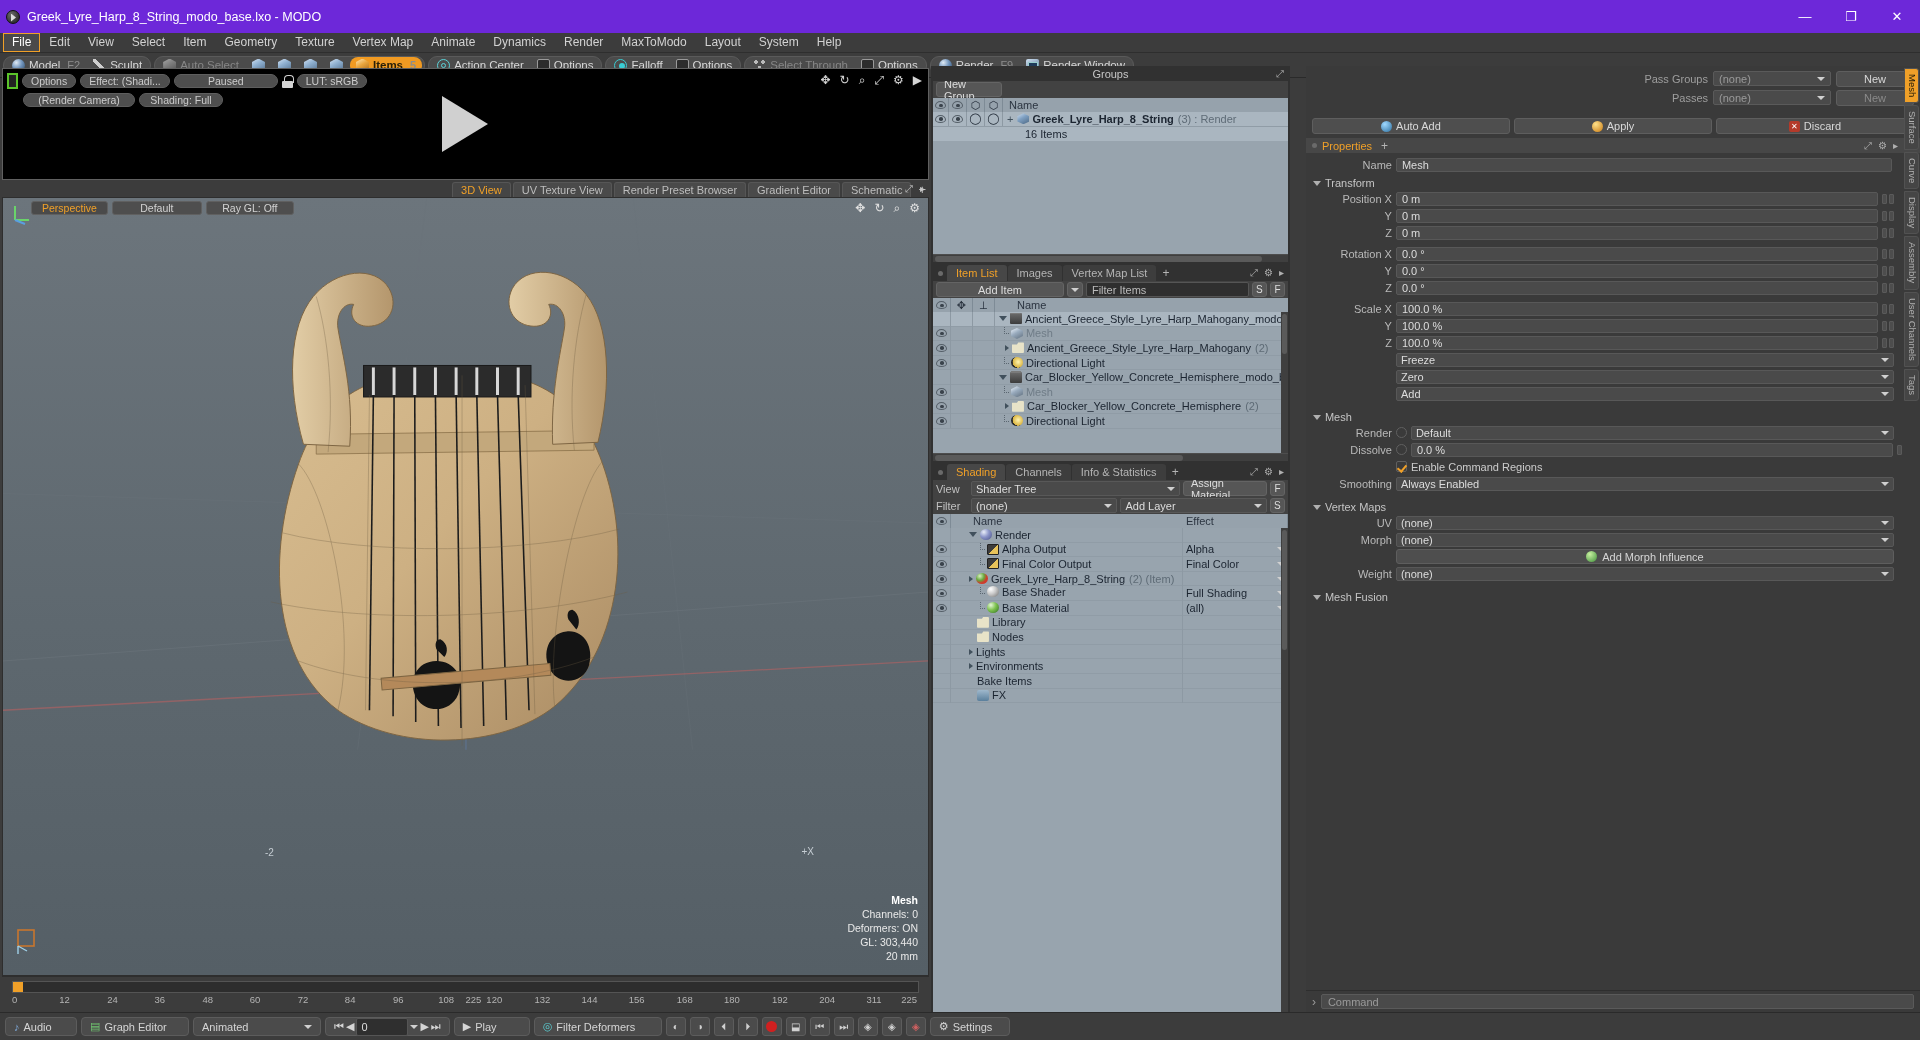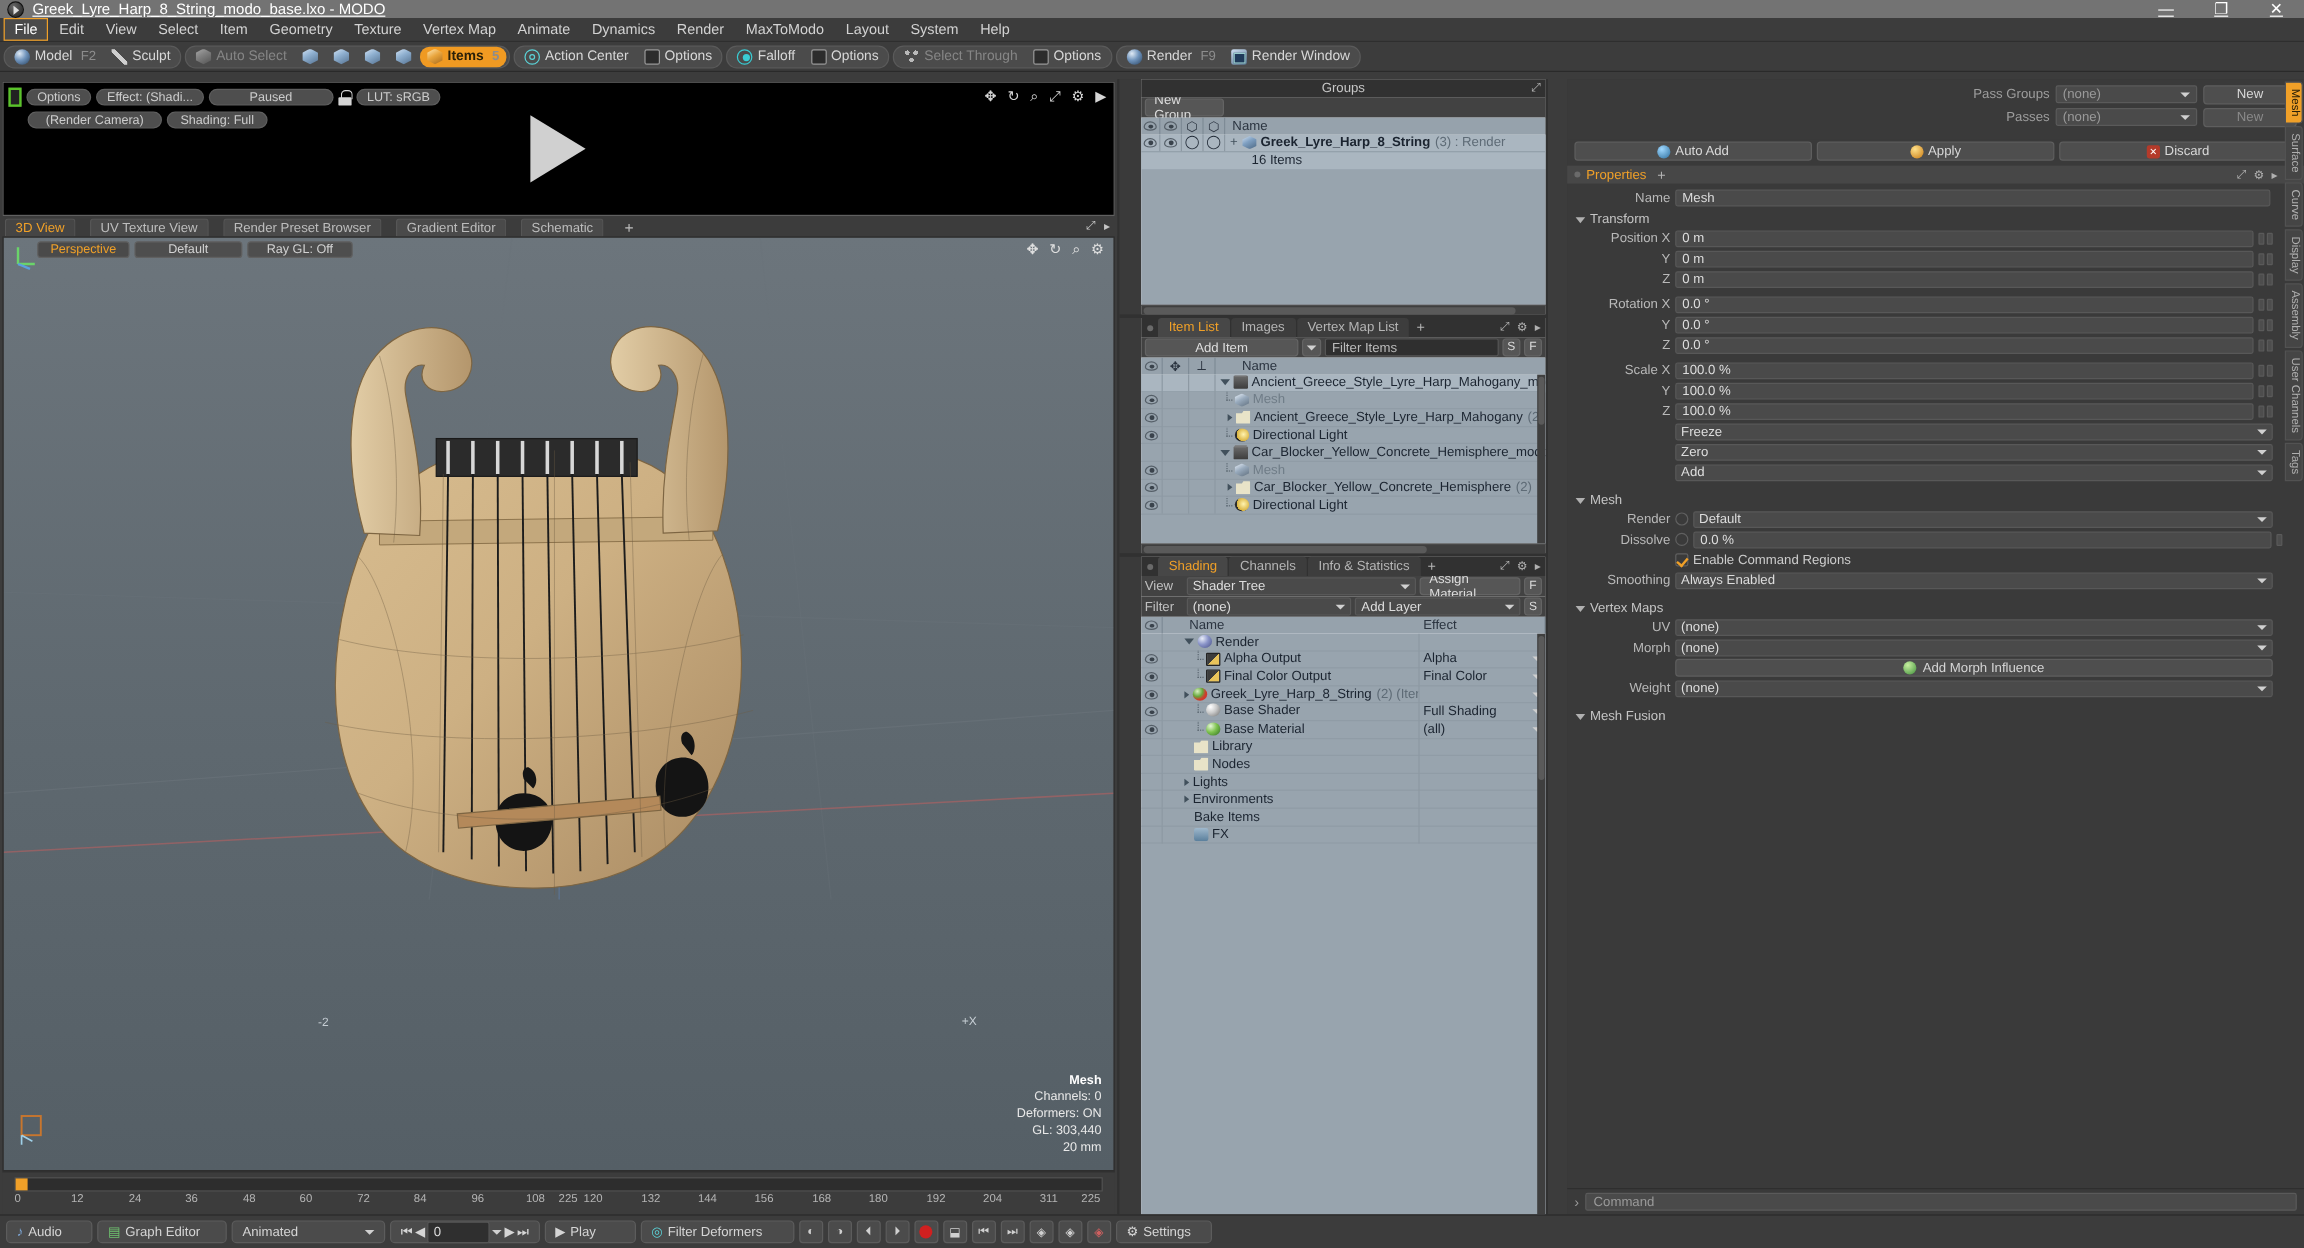--- a/index.html
+++ b/index.html
@@ -1,21 +1,21 @@
 <!DOCTYPE html>
 <html><head>
 <meta charset="utf-8">
 <style>
   * { box-sizing: border-box; margin:0; padding:0; }
   html,body{ width:1920px; height:1040px; overflow:hidden; background:#3a3a3a;
     font-family:"Liberation Sans", sans-serif; font-size:12px; color:#c9c9c9; -webkit-font-smoothing:antialiased;}
   .app{position:relative;width:1920px;height:1040px;background:#3c3c3c;}
 
   
-  .titlebar{height:15px;background:#737373;display:flex;align-items:center;padding-left:6px;color:#fff;font-size:12px;text-decoration:underline;}
+  .titlebar{height:33px;background:#6d28d9;display:flex;align-items:center;padding-left:6px;color:#fff;font-size:12px;}
   .titlebar .tlogo{width:14px;height:14px;border-radius:50%;background:radial-gradient(circle at 35% 30%,#6a6a6a,#1c1c1c);
      border:1px solid #111;margin-right:7px;position:relative;}
   .titlebar .tlogo:after{content:"";position:absolute;left:4px;top:3px;width:5px;height:8px;background:#ddd;
      clip-path:polygon(0 0,100% 50%,0 100%);}
   .titlebar .ttxt{font-size:12.5px;}
   .wbtns{margin-left:auto;display:flex;height:21px;}
   .wbtn{width:46px;height:21px;display:flex;align-items:center;justify-content:center;color:#fff;font-size:13px;}
 
   
   .menubar{height:20px;background:#3c3c3c;display:flex;align-items:center;padding-left:3px;border-bottom:1px solid #2e2e2e;}
@@ -61,21 +61,21 @@
      display:flex;align-items:center;justify-content:center;padding:0 8px;white-space:nowrap;}
   .greenbox{width:11px;height:16px;border:2px solid #5ac32a;background:#222;flex:none;}
   .lockico{width:11px;height:13px;position:relative;flex:none;}
   .lockico:before{content:"";position:absolute;left:0;bottom:0;width:11px;height:7px;background:#d4d4d4;border-radius:1px;}
   .lockico:after{content:"";position:absolute;left:2px;top:0;width:8px;height:7px;border:1.5px solid #d4d4d4;border-bottom:none;border-radius:4px 4px 0 0;}
   .playtri{position:absolute;left:50%;top:50%;transform:translate(-50%,-50%);width:0;height:0;
      border-left:46px solid #d0d0d0;border-top:28px solid transparent;border-bottom:28px solid transparent;}
   .viewicons{position:absolute;right:6px;top:4px;display:flex;gap:9px;align-items:center;color:#d5d5d5;font-size:12px;}
 
   
-  .tabstrip{height:17px;background:#3c3c3c;display:flex;align-items:flex-end;gap:12px;padding-left:4px;position:relative;}
+  .tabstrip{height:17px;background:#3c3c3c;display:flex;align-items:flex-end;gap:2px;padding-left:4px;position:relative;justify-content:flex-end;}
   .vtab{height:15px;padding:0 8px;background:#4a4a4a;border:1px solid #565656;border-bottom:none;border-radius:3px 3px 0 0;
      font-size:11px;color:#bdbdbd;display:flex;align-items:center;}
   .vtab.active{color:#f0a028;background:#454545;}
   .tabplus{color:#bdbdbd;font-size:13px;padding:0 5px;}
   .tabright{position:absolute;right:6px;bottom:2px;display:flex;gap:7px;color:#c5c5c5;font-size:10px;}
 
   
   .viewport{flex:1;position:relative;background:linear-gradient(180deg,#6c757c 0%,#5e686f 55%,#555f66 100%);
      margin:0 2px;border:1px solid #2e2e2e;overflow:hidden;}
   .vp-topbar{position:absolute;left:0;top:0;right:0;height:20px;display:flex;align-items:center;gap:4px;padding-left:4px;z-index:5;}
@@ -103,21 +103,21 @@
      display:flex;align-items:center;gap:4px;padding:0 5px;}
   .sb{height:19px;border-radius:4px;background:#4b4b4b;border:1px solid #5c5c5c;display:flex;align-items:center;
      gap:4px;padding:0 8px;font-size:11px;color:#d5d5d5;white-space:nowrap;}
   .numfield{height:18px;width:52px;background:#2f2f2f;border:1px solid #555;color:#ddd;font-size:11px;
      display:flex;align-items:center;padding:0 4px;border-radius:2px;}
   .rec{width:11px;height:11px;border-radius:50%;background:#d02020;}
   .icobtn{width:20px;height:19px;border-radius:3px;background:#4b4b4b;border:1px solid #5c5c5c;display:flex;
      align-items:center;justify-content:center;font-size:10px;color:#d0d0d0;}
 
   
-  .panel{background:#ffffff;display:flex;flex-direction:column;margin-left:18px;}
+  .panel{background:#701a75;display:flex;flex-direction:column;}
   .phdr{height:15px;background:#313131;display:flex;align-items:center;justify-content:center;position:relative;
      font-size:11px;color:#c7c7c7;}
   .phdr .right{position:absolute;right:4px;display:flex;gap:6px;font-size:10px;color:#b0b0b0;}
   .ptabs{height:16px;background:#313131;display:flex;align-items:center;gap:1px;padding-left:14px;position:relative;}
   .ptabs:before{content:"";position:absolute;left:5px;top:6px;width:5px;height:5px;border-radius:50%;background:#6a6a6a;}
   .ptab{height:16px;padding:0 9px;font-size:11px;color:#b5b5b5;display:flex;align-items:center;
      background:#3d3d3d;border-radius:3px 3px 0 0;}
   .ptab.active{color:#f0a028;background:#474747;}
   .pplus{color:#b5b5b5;font-size:12px;padding:0 5px;}
   .ptabs .right{position:absolute;right:4px;display:flex;gap:6px;font-size:10px;color:#b0b0b0;}

